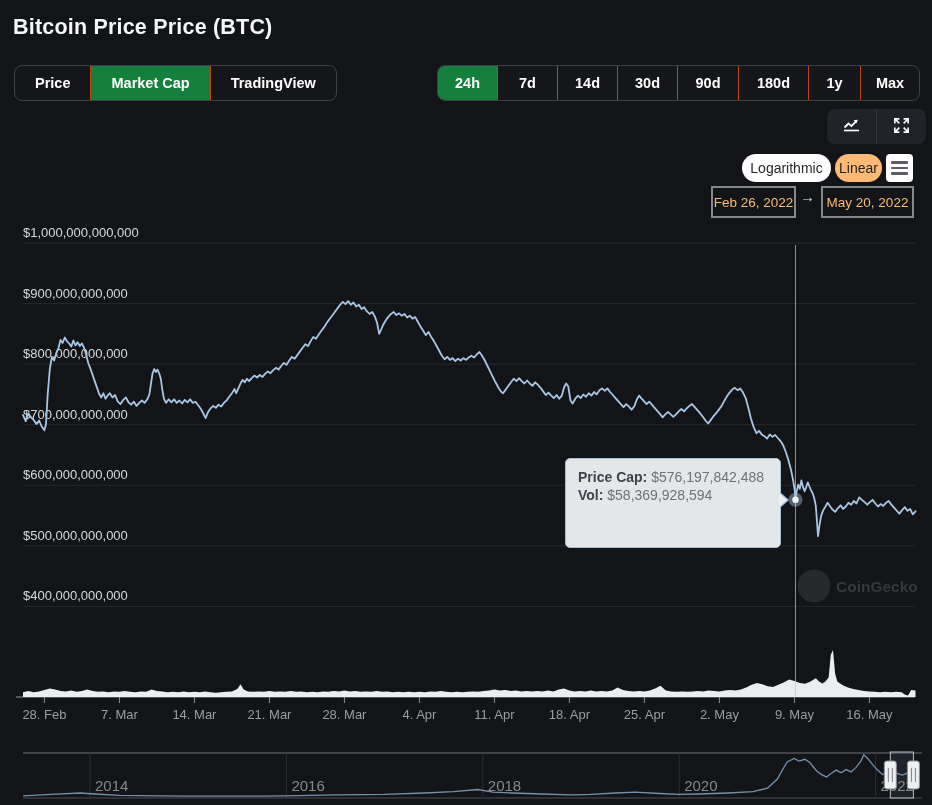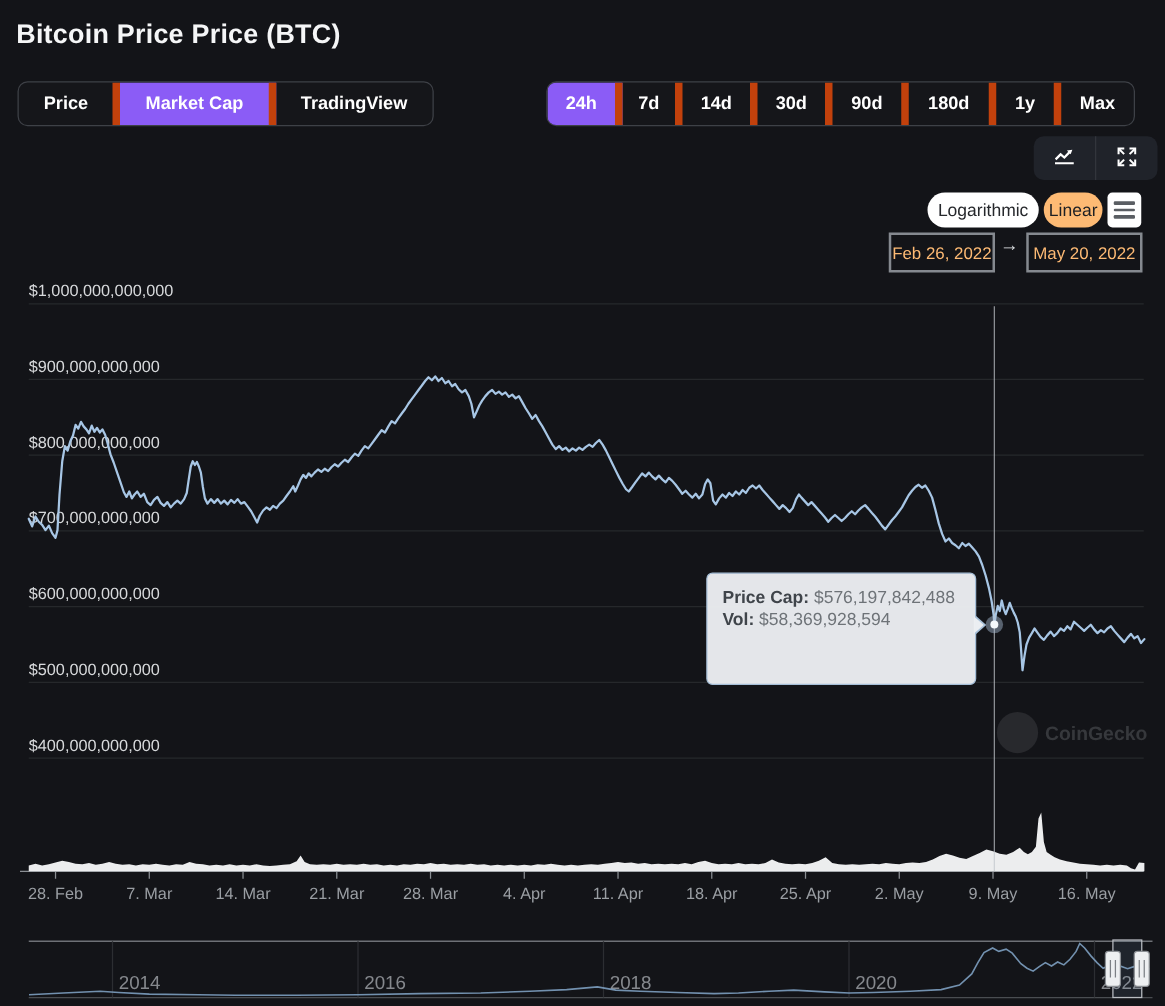--- a/index.html
+++ b/index.html
@@ -5,23 +5,23 @@
   html,body{margin:0;padding:0;background:#0e0f12;}
   .page{position:relative;width:932px;height:805px;background:#131418;overflow:hidden;
         font-family:"Liberation Sans",sans-serif;-webkit-font-smoothing:antialiased;}
   .page *{box-sizing:border-box;}
 
   .page-title{position:absolute;left:13px;top:15px;font-size:21.5px;font-weight:700;color:#f5f6f7;letter-spacing:.2px;}
 
   
   .seg-group{position:absolute;top:65px;height:36px;display:flex;border:1px solid #3e4147;border-radius:8px;overflow:hidden;background:#15161a;}
   .seg{display:flex;align-items:center;justify-content:center;font-size:14.5px;font-weight:700;color:#fff;
-       background:transparent;border:none;border-right:6px solid #c2410c;cursor:pointer;font-family:inherit;padding:0 20px;}
+       background:transparent;border:none;border-right:1px solid #c2410c;cursor:pointer;font-family:inherit;padding:0 20px;}
   .seg:last-child{border-right:none;}
-  .seg.active{background:#8b5cf6;}
+  .seg.active{background:#15803d;}
   #tab-group{left:14px;}
   #range-group{left:437px;}
   #range-group .seg{padding:0;text-align:right;}
 
   .icon-group{position:absolute;left:827px;top:109px;width:99px;height:35px;background:#20232a;border-radius:8px;display:flex;}
   .icon-btn{flex:1;display:flex;align-items:center;justify-content:center;background:transparent;border:none;cursor:pointer;}
   .icon-btn + .icon-btn{border-left:1px solid #32353c;}
 
   .scale-btn{position:absolute;top:154px;height:28px;border:none;border-radius:14px;font-family:inherit;
              font-size:14px;color:#26282c;display:flex;align-items:center;justify-content:center;cursor:pointer;}
@@ -58,21 +58,21 @@
   <div class="page-title">Bitcoin Price Price (BTC)</div>
 
   <div class="seg-group" id="tab-group">
     <button class="seg">Price</button>
     <button class="seg active">Market Cap</button>
     <button class="seg">TradingView</button>
   </div>
 
   <div class="seg-group" id="range-group">
     <button class="seg active" style="width:60px">24h</button>
-    <button class="seg" style="width:48px">7d</button>
+    <button class="seg" style="width:60px">7d</button>
     <button class="seg" style="width:60px">14d</button>
     <button class="seg" style="width:60px">30d</button>
     <button class="seg" style="width:61px">90d</button>
     <button class="seg" style="width:70px">180d</button>
     <button class="seg" style="width:52px">1y</button>
     <button class="seg" style="width:58px">Max</button>
   </div>
 
   <div class="icon-group">
     <button class="icon-btn">

